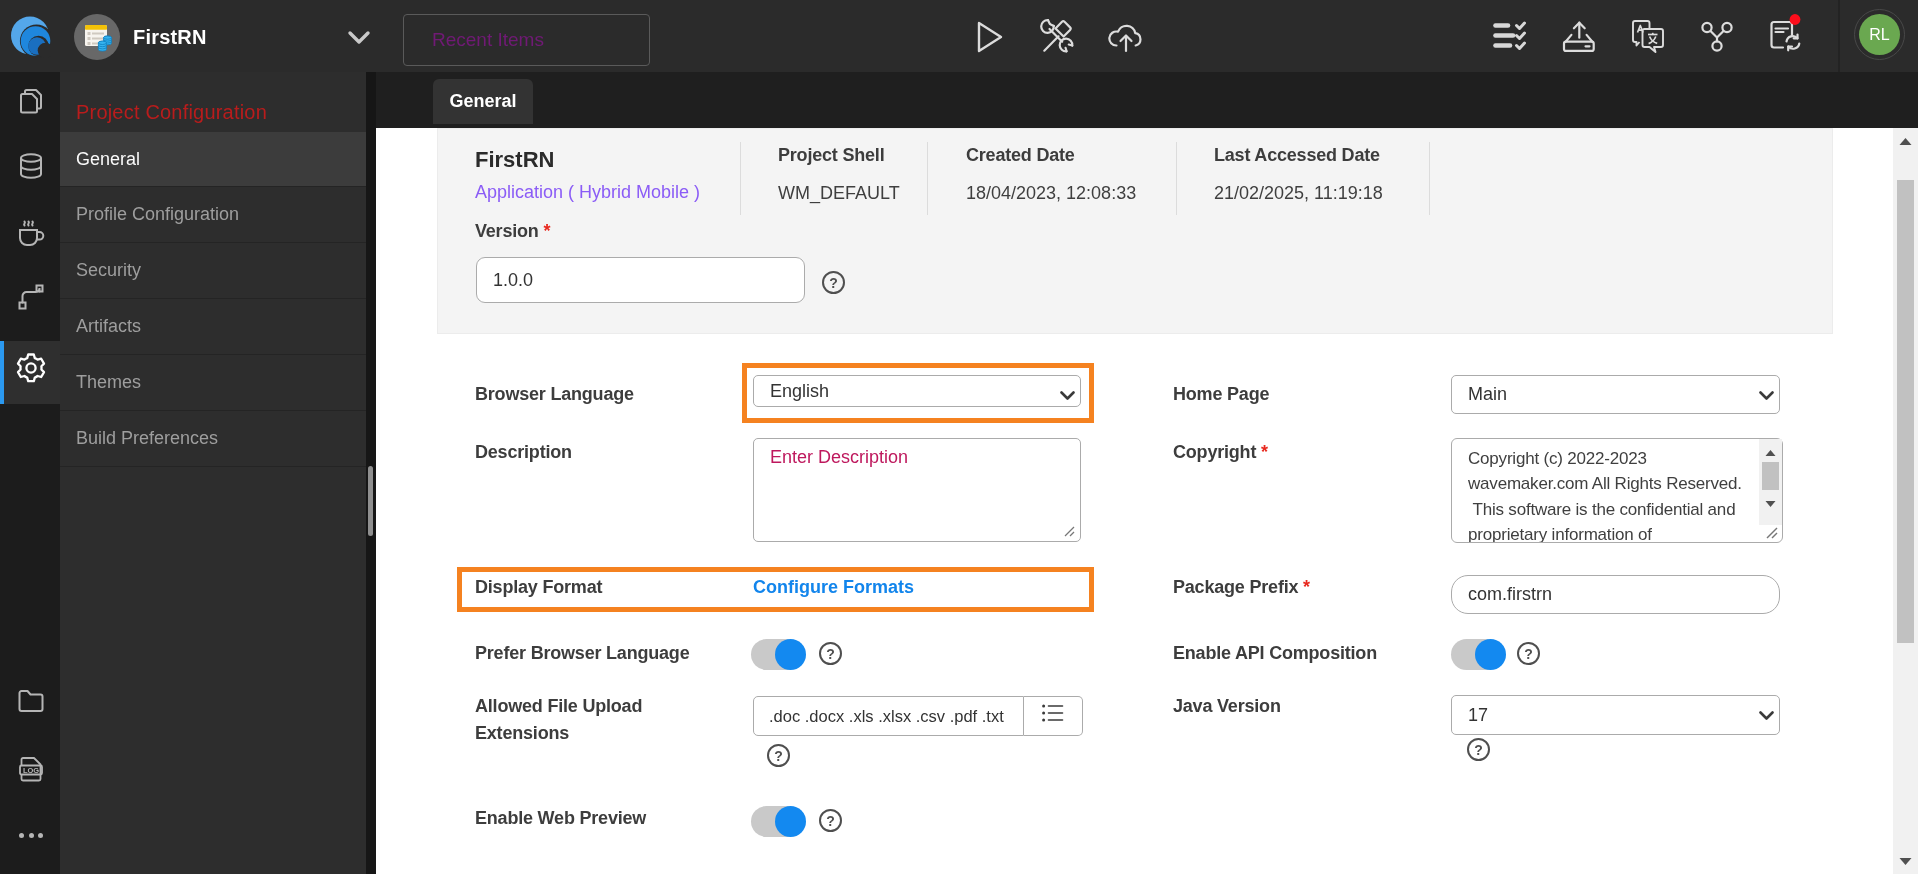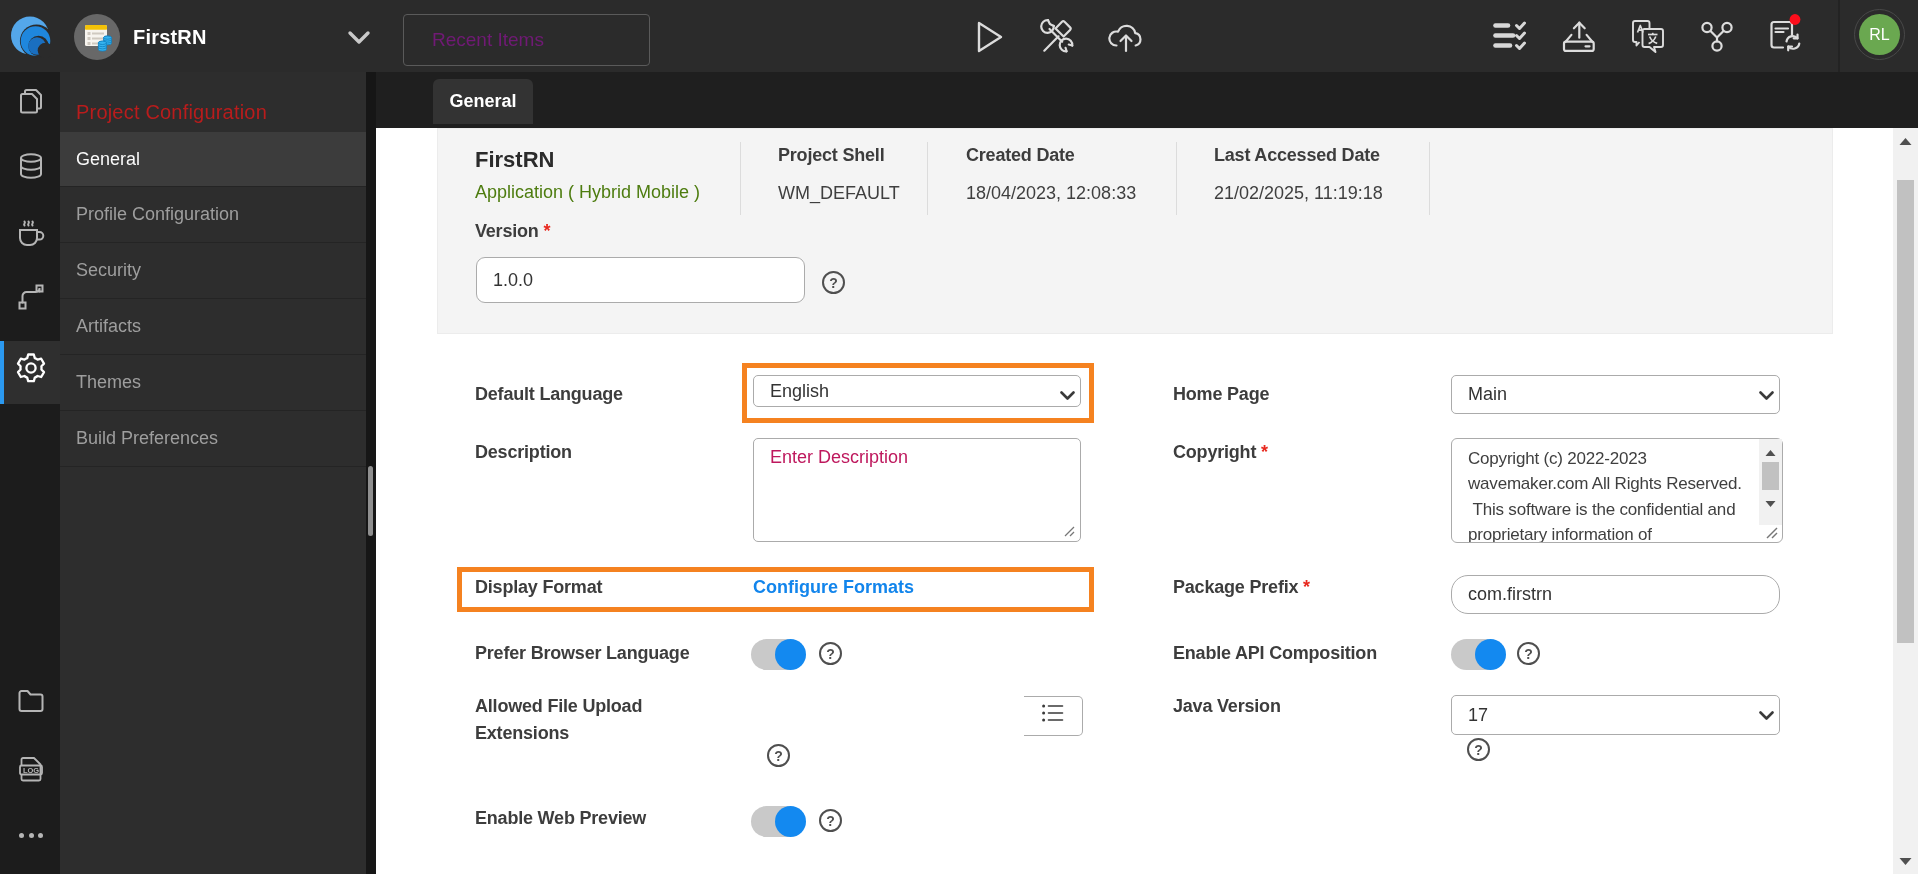--- a/index.html
+++ b/index.html
@@ -243,48 +243,49 @@
 
   <div id="p-head" class="abs pitem">Project Configuration</div>
   <div id="p-general" class="abs pitem">General</div>
   <div class="abs pitem" style="top:187px;">Profile Configuration</div>
   <div class="abs pitem" style="top:243px;">Security</div>
   <div class="abs pitem" style="top:299px;">Artifacts</div>
   <div class="abs pitem" style="top:355px;">Themes</div>
   <div class="abs pitem" style="top:411px;">Build Preferences</div>
 
   <div class="abs" style="left:475px;top:147px;font-size:22px;font-weight:bold;color:#2b2b2b;">FirstRN</div>
-  <div class="abs val" style="left:475px;top:182px;color:#4d7c0f;">Application ( Hybrid Mobile )</div>
+  <div class="abs val" style="left:475px;top:182px;color:#8b5cf6;">Application ( Hybrid Mobile )</div>
   <div class="abs vdiv" style="left:740px;"></div>
   <div class="abs vdiv" style="left:927px;"></div>
   <div class="abs vdiv" style="left:1176px;"></div>
   <div class="abs vdiv" style="left:1429px;"></div>
   <div class="abs lbl" style="left:778px;top:145px;">Project Shell</div>
   <div class="abs val" style="left:778px;top:183px;">WM_DEFAULT</div>
   <div class="abs lbl" style="left:966px;top:145px;">Created Date</div>
   <div class="abs val" style="left:966px;top:183px;">18/04/2023, 12:08:33</div>
   <div class="abs lbl" style="left:1214px;top:145px;">Last Accessed Date</div>
   <div class="abs val" style="left:1214px;top:183px;">21/02/2025, 11:19:18</div>
   <div class="abs lbl" style="left:475px;top:221px;">Version <span class="red">*</span></div>
   <div class="abs inp" style="left:476px;top:257px;width:329px;height:46px;border-radius:9px;padding-left:16px;">1.0.0</div>
 
   <div class="abs orange" style="left:742px;top:363px;width:352px;height:60px;"></div>
-  <div class="abs lbl" style="left:475px;top:384px;">Default Language</div>
+  <div class="abs lbl" style="left:475px;top:384px;">Browser Language</div>
   <div class="abs inp" style="left:753px;top:375px;width:328px;height:32px;padding-left:16px;">English</div>
 
   <div class="abs lbl" style="left:475px;top:442px;">Description</div>
   <div class="abs inp" style="left:753px;top:438px;width:328px;height:104px;align-items:flex-start;padding:8px 0 0 16px;color:#be185d;">Enter Description</div>
 
   <div class="abs orange" style="left:457px;top:567px;width:637px;height:45px;background:#fff;"></div>
   <div class="abs lbl" style="left:475px;top:577px;">Display Format</div>
   <div class="abs" style="left:753px;top:577px;font-size:18px;font-weight:bold;color:#1285ec;">Configure Formats</div>
 
   <div class="abs lbl" style="left:475px;top:643px;">Prefer Browser Language</div>
   <div class="abs lbl" style="left:475px;top:696px;">Allowed File Upload</div>
   <div class="abs lbl" style="left:475px;top:723px;">Extensions</div>
+  <div class="abs inp" style="left:753px;top:696px;width:271px;height:40px;padding-left:15px;border-radius:5px 0 0 5px;font-size:16.5px;white-space:nowrap;overflow:hidden;">.doc .docx .xls .xlsx .csv .pdf .txt</div>
   <div class="abs inp" style="left:1024px;top:696px;width:59px;height:40px;border-left:none;border-radius:0 5px 5px 0;"></div>
   <div class="abs lbl" style="left:475px;top:808px;">Enable Web Preview</div>
 
   <div class="abs lbl" style="left:1173px;top:384px;">Home Page</div>
   <div class="abs inp" style="left:1451px;top:375px;width:329px;height:39px;padding-left:16px;">Main</div>
   <div class="abs lbl" style="left:1173px;top:442px;">Copyright <span class="red">*</span></div>
   <div class="abs inp" id="copyright" style="left:1451px;top:438px;width:332px;height:105px;align-items:flex-start;border-radius:6px;overflow:hidden;"></div>
   <div class="abs lbl" style="left:1173px;top:577px;">Package Prefix <span class="red">*</span></div>
   <div class="abs inp" style="left:1451px;top:575px;width:329px;height:39px;padding-left:16px;border-radius:17px;">com.firstrn</div>
   <div class="abs lbl" style="left:1173px;top:643px;">Enable API Composition</div>

